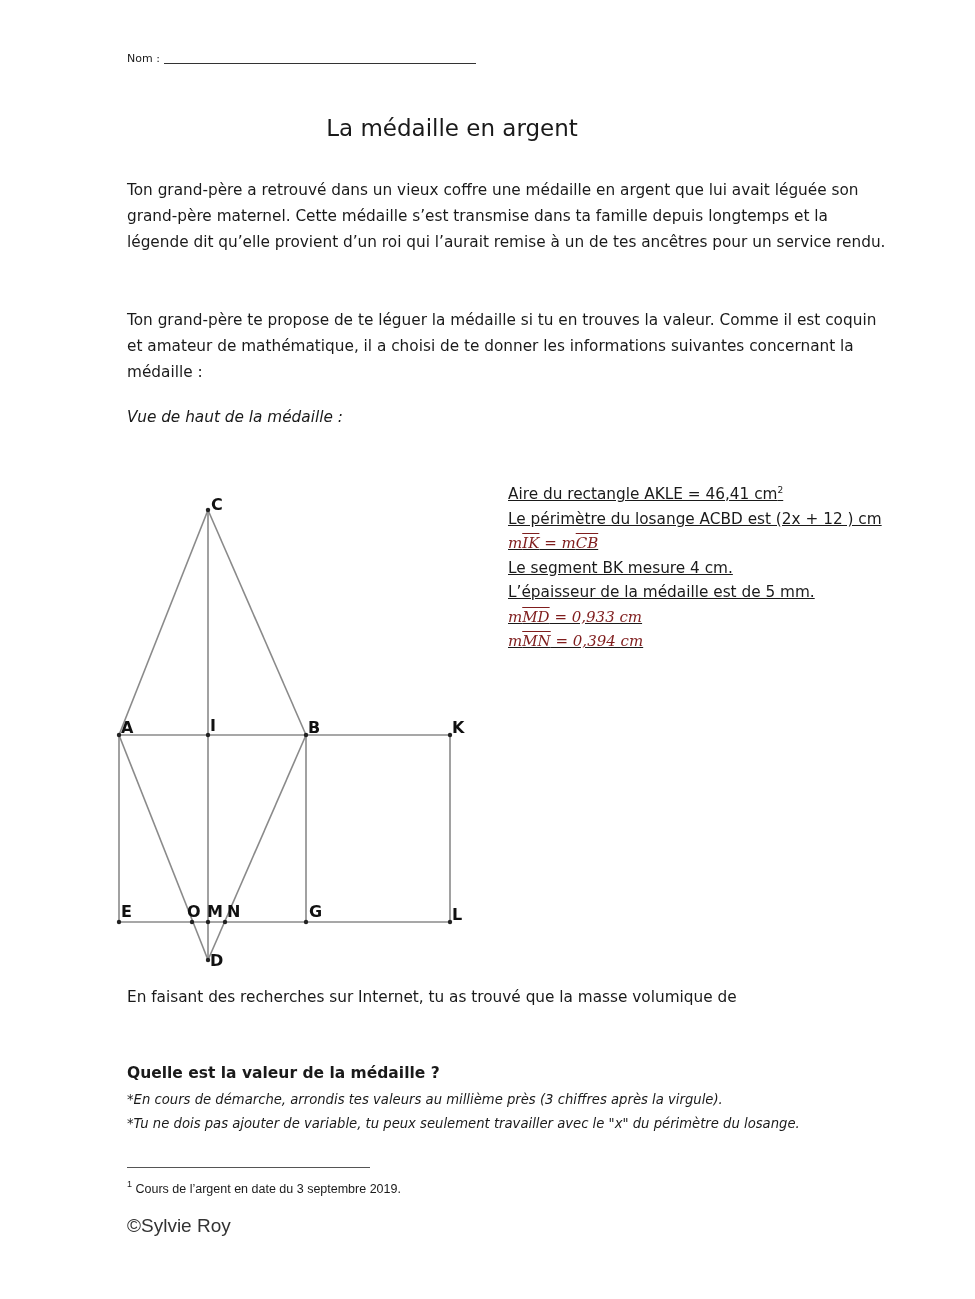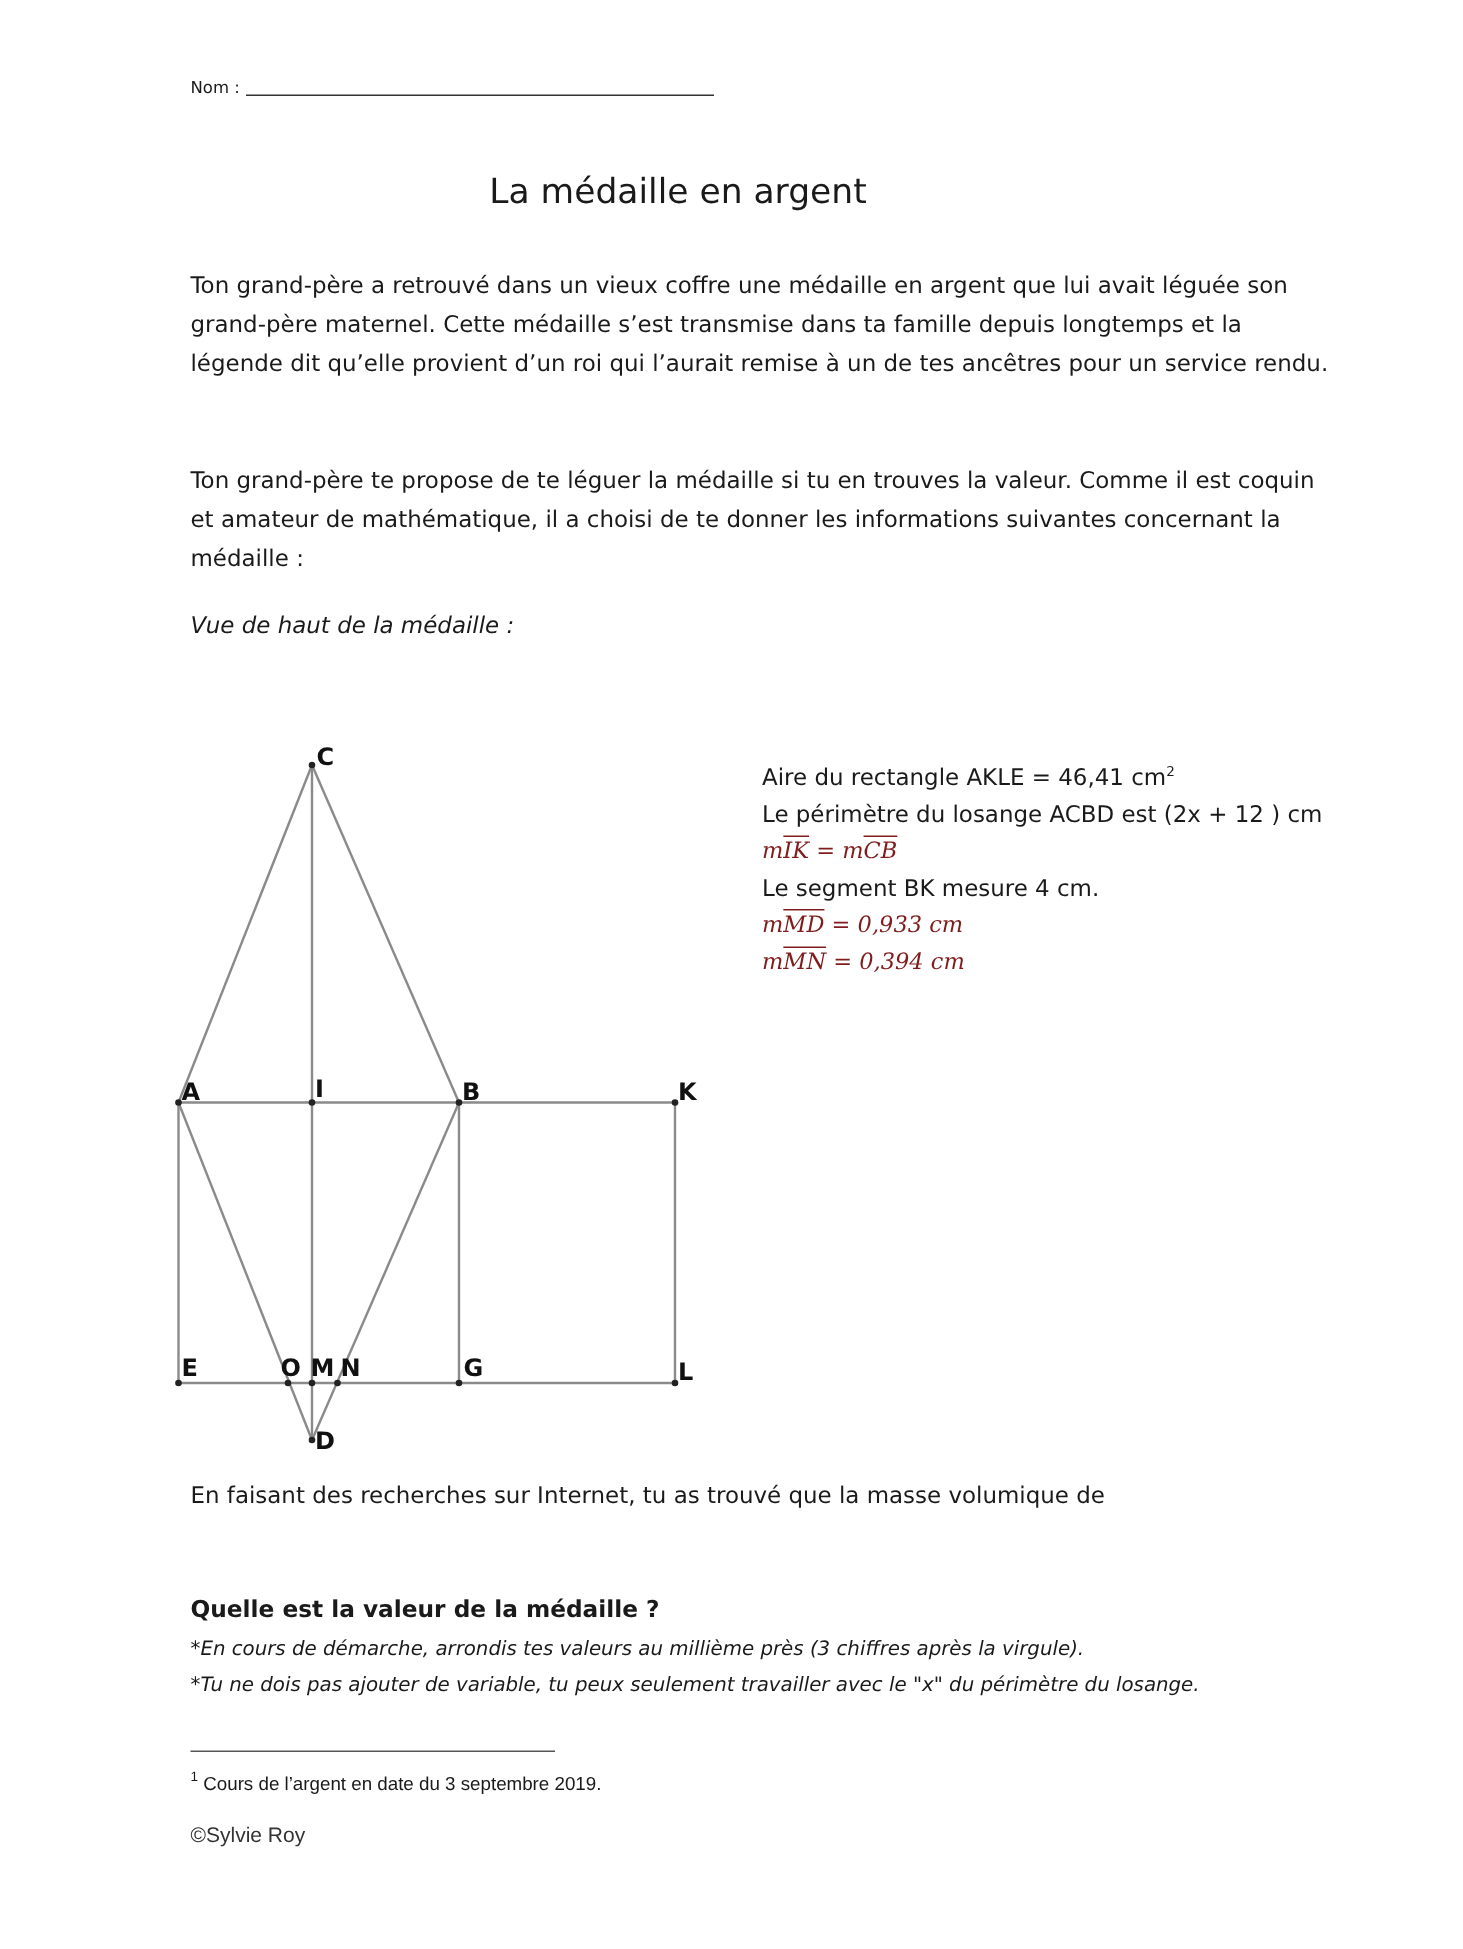--- a/index.html
+++ b/index.html
@@ -8,30 +8,30 @@
     font-family: "DejaVu Sans", sans-serif; color: #1a1a1a;
   }
   .abs { position: absolute; }
   .nom { left: 127px; top: 52px; font-size: 11px; }
   .nom-line { display: inline-block; width: 312px; border-bottom: 1.5px solid #333; margin-left: 4px; vertical-align: -2px; }
   .title { left: 0; width: 904px; top: 115px; text-align: center; font-size: 23px; }
   .para { left: 127px; font-size: 15.3px; line-height: 26px; width: 760px; }
   .p1 { top: 177px; }
   .p2 { top: 307px; }
   .p3 { top: 404px; font-style: italic; }
-  .facts { left: 508px; top: 506px; font-size: 15.3px; line-height: 24.5px; }
+  .facts { left: 508px; top: 482px; font-size: 15.3px; line-height: 24.5px; text-decoration: underline; }
   .facts .math { font-family: "DejaVu Serif", serif; font-style: italic; font-size: 15px; color: #7f1d1d; }
   .ov { text-decoration: overline; }
   sup { font-size: 9px; vertical-align: 6px; line-height: 0; }
   .p4 { top: 984px; }
   .question { left: 127px; top: 1064px; font-size: 15.5px; font-weight: bold; }
   .notes { left: 127px; top: 1088px; font-size: 13.2px; font-style: italic; line-height: 24px; width: 820px; }
   .fn-rule { left: 127px; top: 1167px; width: 243px; border-top: 1.5px solid #555; }
   .footnote { left: 127px; top: 1182px; font-family: "Liberation Sans", sans-serif; font-size: 12.5px; }
-  .copyright { left: 127px; top: 1215px; font-family: "Liberation Sans", sans-serif; font-size: 14px; color: #333; }
+  .copyright { left: 127px; top: 1215px; font-family: "Liberation Sans", sans-serif; font-size: 19px; color: #333; }
   svg.fig { position: absolute; left: 0; top: 0; width: 975px; height: 1299px; }
   svg.fig text { font-family: "DejaVu Sans", sans-serif; font-weight: bold; font-size: 16px; fill: #111; }
 </style>
 </head>
 <body>
 
 <div class="abs nom">
   <span>Nom :</span><span class="nom-line"></span>
 </div>
 
@@ -39,20 +39,21 @@
 
 <div class="abs para p1">Ton grand-père a retrouvé dans un vieux coffre une médaille en argent que lui avait léguée son grand-père maternel.  Cette médaille s’est transmise dans ta famille depuis longtemps et la légende dit qu’elle provient d’un roi qui l’aurait remise à un de tes ancêtres pour un service rendu.</div>
 <div class="abs para p2">Ton grand-père te propose de te léguer la médaille si tu en trouves la valeur. Comme il est coquin et amateur de mathématique, il a choisi de te donner les informations suivantes concernant la médaille :</div>
 <div class="abs para p3">Vue de haut de la médaille :</div>
 
 <div class="abs facts">
   <div><span>Aire du rectangle AKLE = 46,41 cm</span><sup>2</sup></div>
   <div>Le périmètre du  losange ACBD est (2x + 12 ) cm</div>
   <div class="math"><span>m</span><span class="ov">IK</span><span> = m</span><span class="ov">CB</span></div>
   <div>Le segment BK mesure 4 cm.</div>
+  <div>L’épaisseur de la médaille est  de 5 mm.</div>
   <div class="math"><span>m</span><span class="ov">MD</span><span> = 0,933 cm</span></div>
   <div class="math"><span>m</span><span class="ov">MN</span><span> = 0,394 cm</span></div>
 </div>
 
 <svg class="fig" viewBox="0 0 975 1299">
   <g stroke="#8a8a8a" stroke-width="1.6" fill="none">
     <line x1="208" y1="510" x2="119" y2="735"></line>
     <line x1="208" y1="510" x2="306" y2="735"></line>
     <line x1="208" y1="510" x2="208" y2="960"></line>
     <line x1="119" y1="735" x2="450" y2="735"></line>

